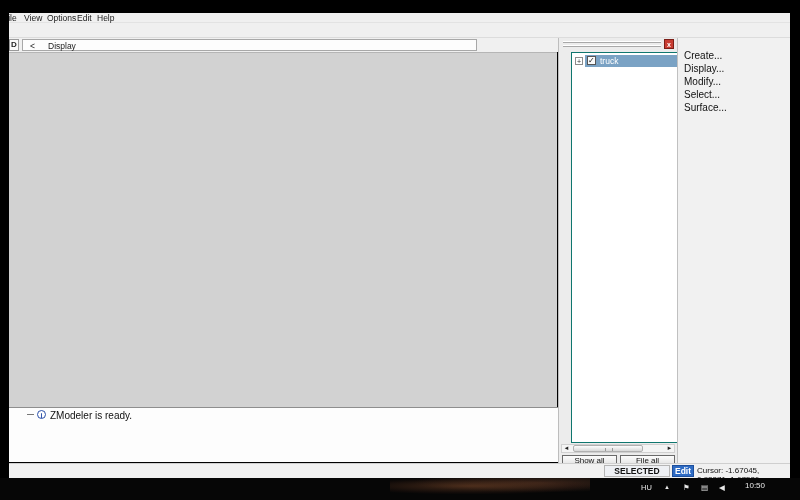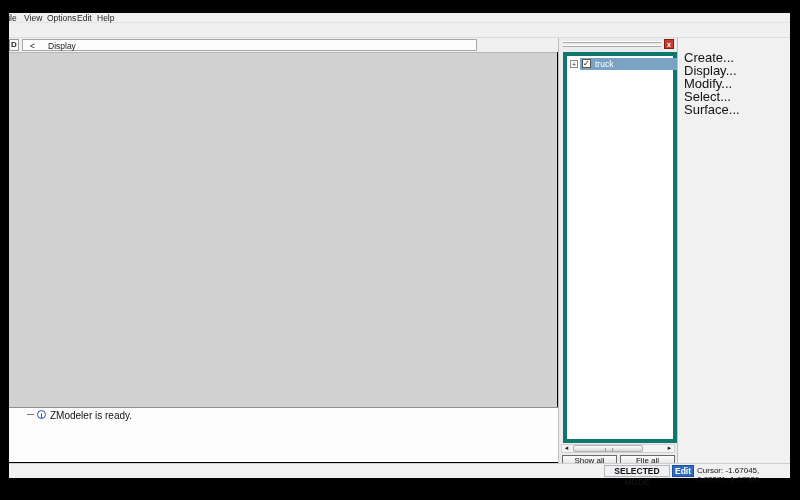--- a/index.html
+++ b/index.html
@@ -35,22 +35,22 @@
 
   
   #treepanel { left:558px; top:38px; width:119px; height:428px; background:#ececec;
     border-left:1px solid #bdbdbd; }
   #treeheader { position:absolute; left:0; top:0; width:119px; height:13px; }
   .grip { position:absolute; left:4px; width:98px; height:2px;
     border-top:1px solid #fff; border-bottom:1px solid #a8a8a8; }
   #treeclose { position:absolute; left:105px; top:1px; width:10px; height:10px;
     background:#c83c32; border:1px solid #7c1f18; color:#fff; font-size:7px;
     font-weight:bold; text-align:center; line-height:9px; }
-  #treebox { position:absolute; left:4px; top:14px; width:114px; height:391px;
-    background:#fff; border:4px solid #0f766e; }
+  #treebox { position:absolute; left:12px; top:14px; width:114px; height:391px;
+    background:#fff; border:1px solid #0f766e; }
   #treerow { position:absolute; left:1px; top:2px; width:110px; height:12px; }
   #expander { position:absolute; left:2px; top:2px; width:8px; height:8px;
     background:#fff; border:1px solid #8c8c8c; font-size:7px; line-height:7px;
     text-align:center; color:#333; }
   #sel { position:absolute; left:12px; top:0px; width:98px; height:12px; background:#7aa2c4; }
   #checkbox { position:absolute; left:14px; top:1px; width:9px; height:9px;
     background:#fbfbfb; border:1px solid #555; }
   #checkbox:after { content:"✓"; position:absolute; left:0px; top:-1px; font-size:8px; color:#111; }
   #treelabel { position:absolute; left:27px; top:1px; font-size:8.5px; color:#fff; }
   #hscroll { position:absolute; left:2px; top:406px; width:114px; height:9px; background:#f4f4f4;
@@ -61,21 +61,21 @@
     background:linear-gradient(#fdfdfd,#d8d8d8); border:1px solid #b0b0b0; border-radius:2px; }
   #hthumb:after{ content:""; position:absolute; left:31px; top:2px; width:6px; height:3px;
     border-left:1px solid #999; border-right:1px solid #999; }
   .panelbtn { position:absolute; top:417px; width:55px; height:11px;
     background:linear-gradient(#fcfcfc,#e2e2e2); border:1px solid #6a6a6a;
     font-size:8px; color:#111; text-align:center; line-height:10px; }
 
   
   #rightcol { left:677px; top:38px; width:113px; height:428px; background:#f1f1f1;
     border-left:1px solid #c0c0c0; }
-  .ctx-item { position:absolute; left:6px; height:12px; font-size:13px; color:#111; }
+  .ctx-item { position:absolute; left:6px; height:12px; font-size:10px; color:#111; }
 
   
   #logpanel { left:9px; top:407px; width:549px; height:55px; background:#fdfdfd;
     border-top:1px solid #8e8e8e; }
   #logdash { position:absolute; left:18px; top:6px; width:7px; height:1px; background:#777; }
   #loginfo { position:absolute; left:28px; top:2px; width:9px; height:9px; border:1px solid #2a4fa8;
     border-radius:50%; color:#2a4fa8; font-size:7px; font-weight:bold; text-align:center;
     line-height:9px; background:#fff; }
   #logmsg { position:absolute; left:41px; top:2px; font-size:10px; color:#111; }
 
@@ -167,18 +167,27 @@
     <div id="loginfo">i</div>
     <span id="logmsg">ZModeler is ready.</span>
   </div>
 
   <div class="abs" id="statusbar">
     <div id="smode">SELECTED MODE</div>
     <div id="sauto">Edit</div>
     <span id="scursor">Cursor: -1.67045, 0.93371, 1.67526</span>
   </div>
 
+  <div class="abs" id="taskbar">
+    <div id="tbsmear"></div>
+    <span class="tray-txt" style="left:641px; top:5px">HU</span>
+    <span class="tray-txt" style="left:664px; top:6px; font-size:6px">▲</span>
+    <span class="tray-txt" style="left:683px; top:5px">⚑</span>
+    <span class="tray-txt" style="left:701px; top:5px">▤</span>
+    <span class="tray-txt" style="left:719px; top:5px">◀</span>
+    <span class="tray-txt" style="left:745px; top:3px; font-size:8px">10:50</span>
+  </div>
 
   <div class="frame" id="frTop"></div>
   <div class="frame" id="frLeft"></div>
   <div class="frame" id="frRight"></div>
 
 </div>
 
 </body></html>

